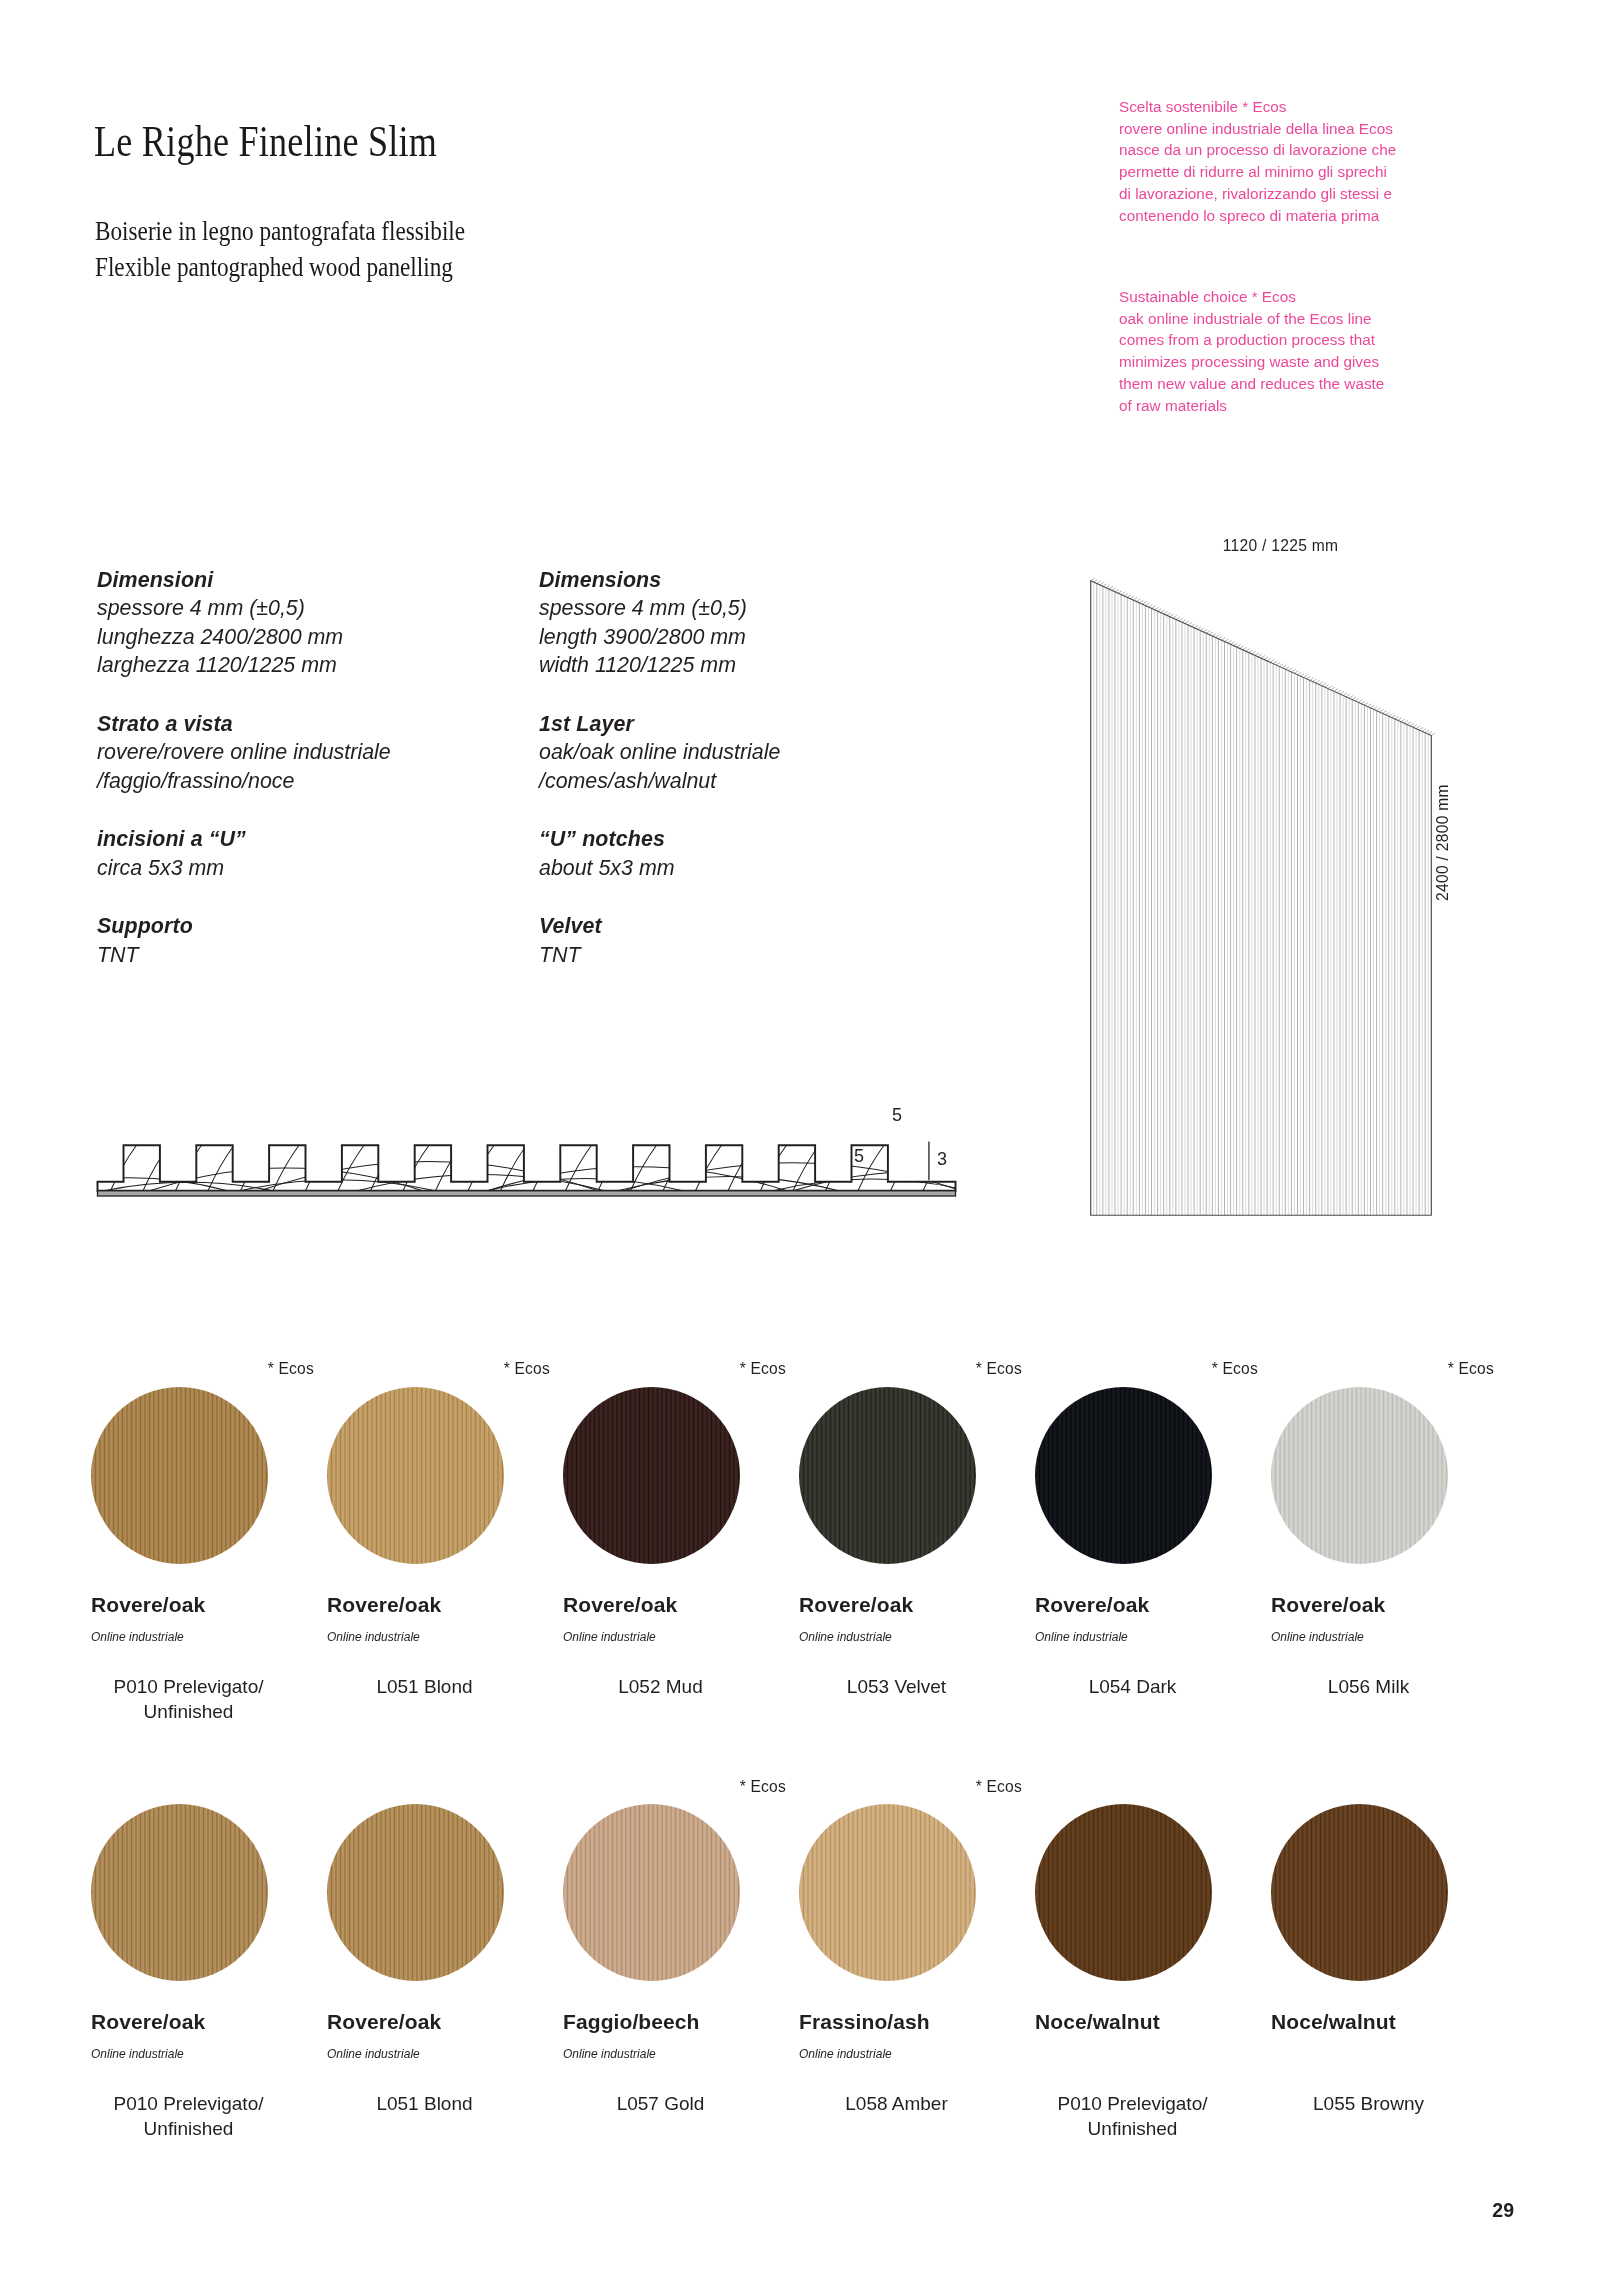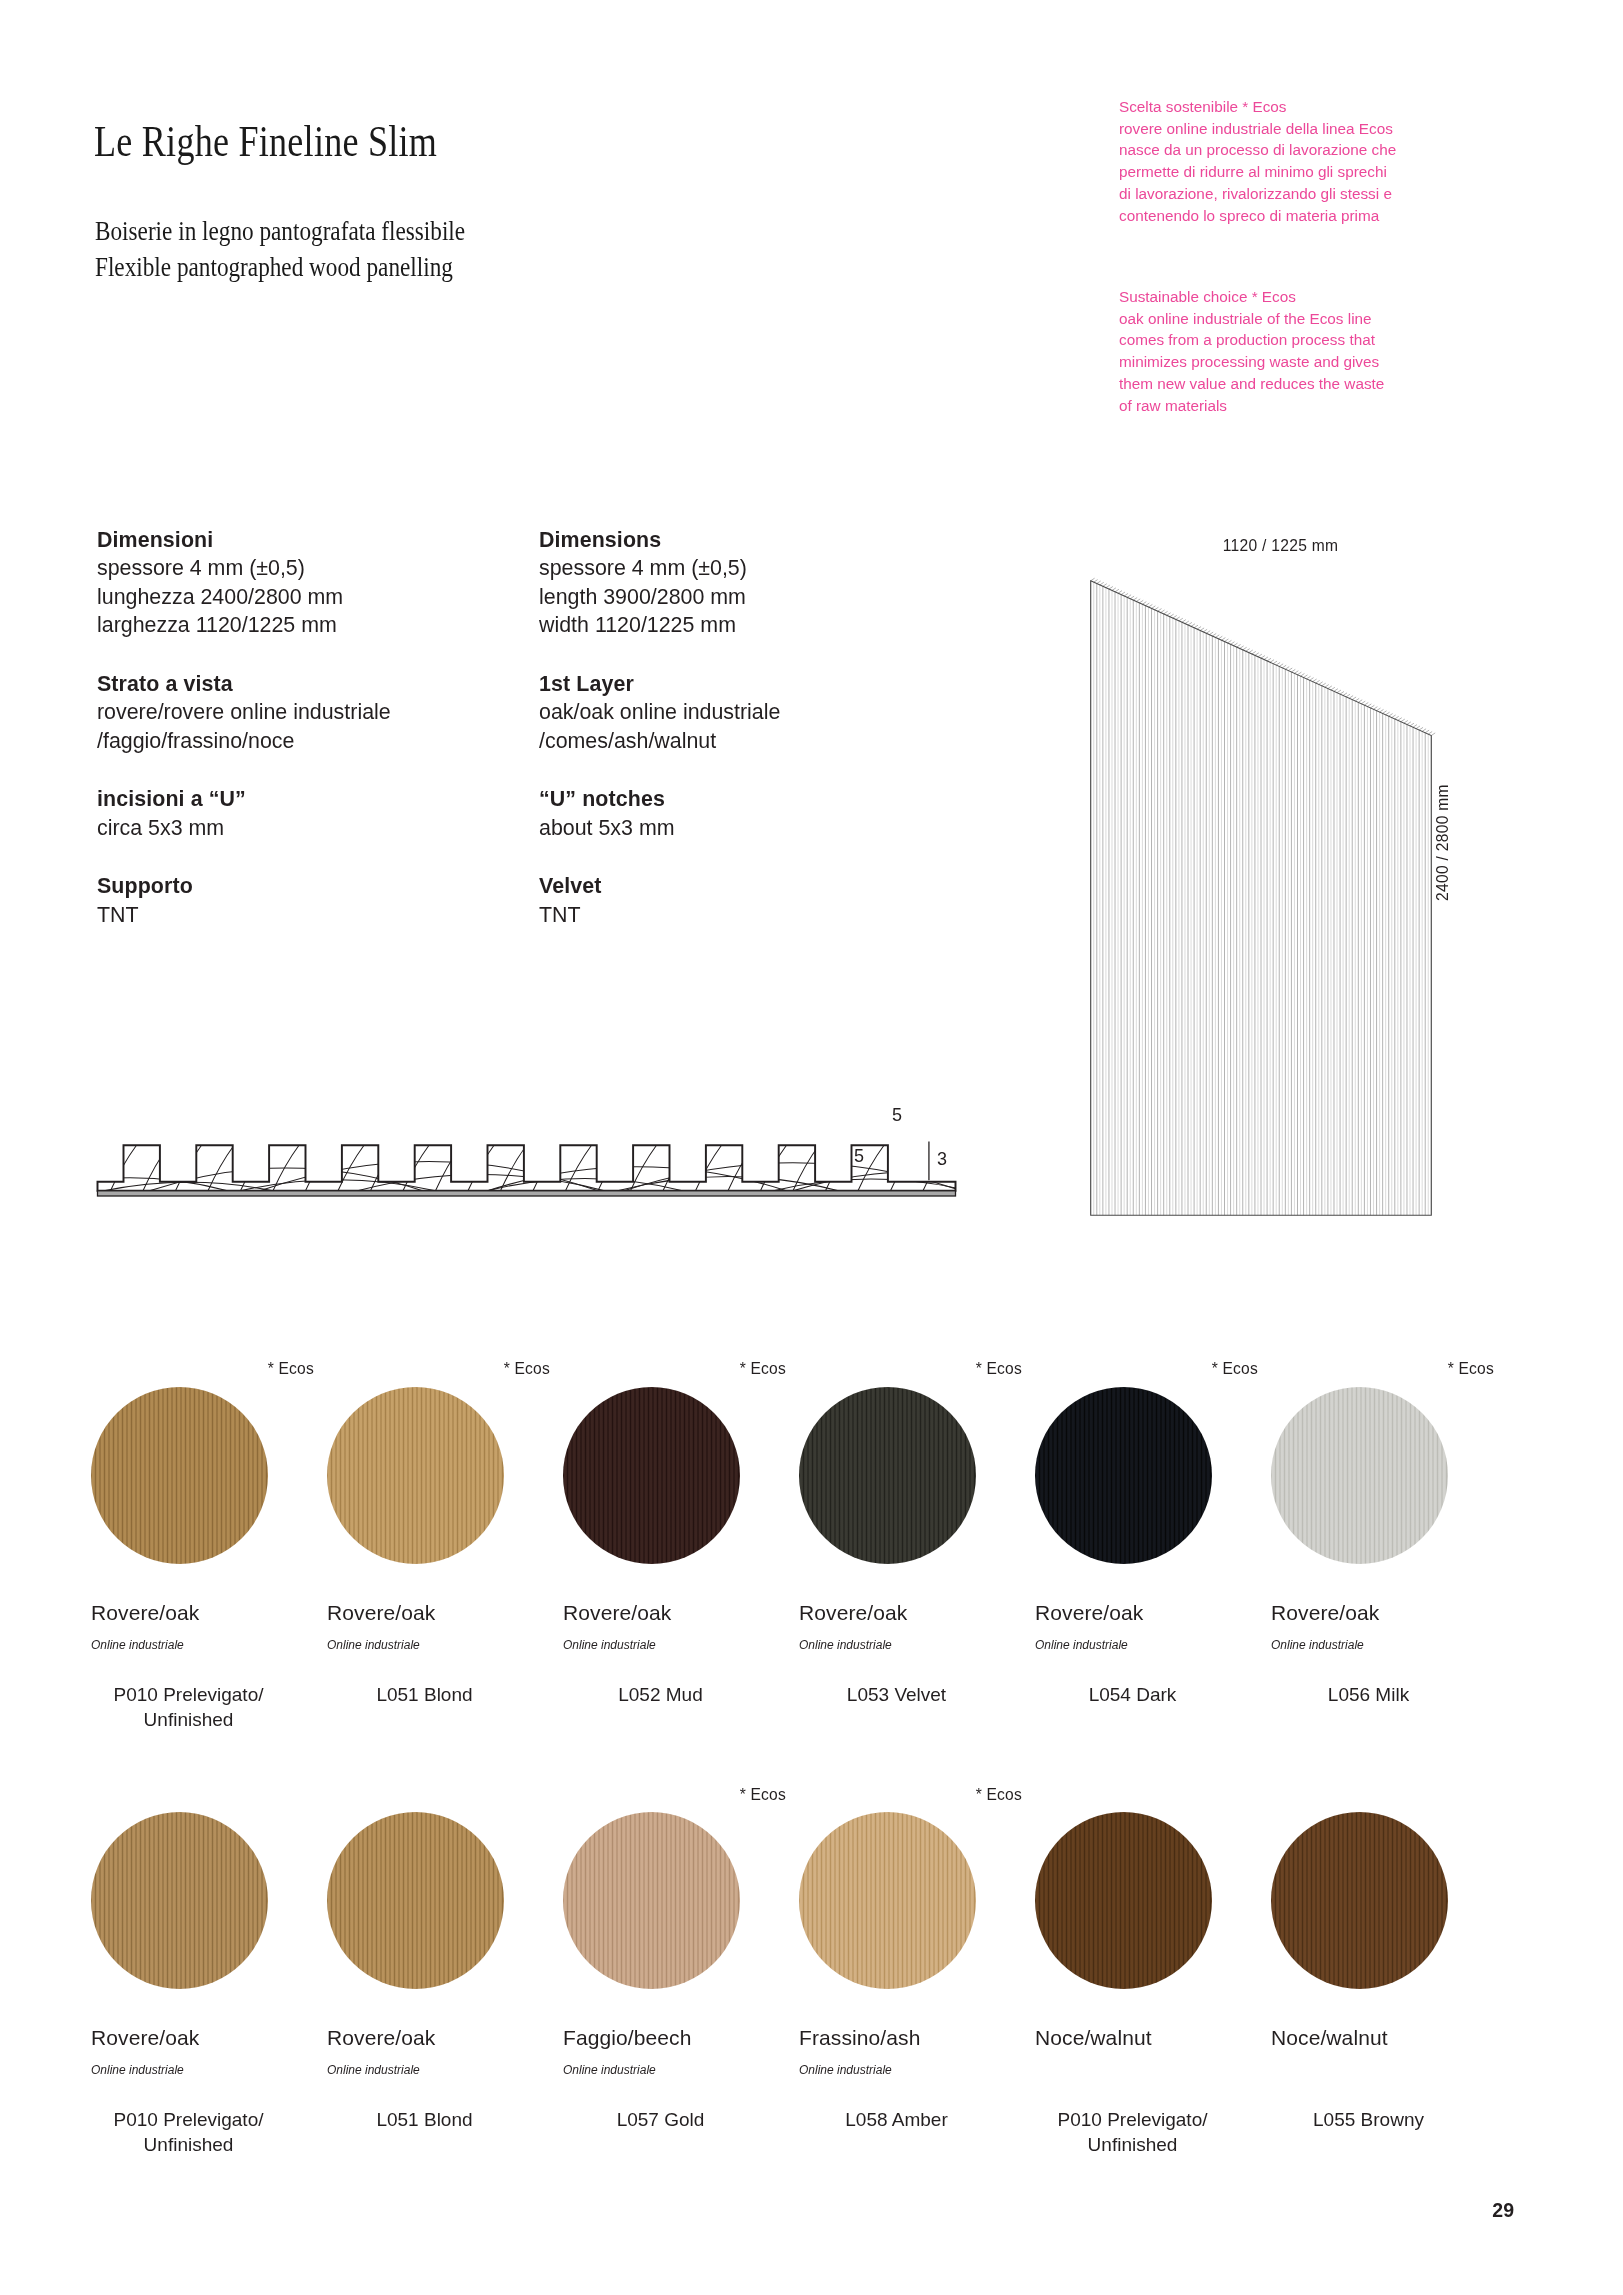--- a/index.html
+++ b/index.html
@@ -48,21 +48,21 @@
     left: 1119px;
     width: 377px;
     font-size: 15.3px;
     line-height: 1.42;
     color: #ec4899;
   }
   .eco-note.it { top: 96px; }
   .eco-note.en { top: 286px; }
 
   
-  .spec-col { position: absolute; top: 526px; }
+  .spec-col { position: absolute; top: 566px; font-style: italic; }
   .spec-col.it { left: 97px; width: 429px; }
   .spec-col.en { left: 539px; width: 403px; }
   .spec-group { margin-bottom: 30px; }
   .spec-group:last-child { margin-bottom: 0; }
   .spec-head {
     font-weight: bold;
     font-size: 21.4px;
     line-height: 1.33;
     letter-spacing: 0.1px;
   }
@@ -146,23 +146,23 @@
     height: 177px;
     border-radius: 50%;
     position: relative;
     overflow: hidden;
   }
   .swatch-disc .ribs {
     position: absolute;
     inset: 0;
   }
   .swatch-name {
-    font-weight: normal;
+    font-weight: bold;
     font-size: 21px;
-    margin-top: 37px;
+    margin-top: 29px;
     letter-spacing: 0.1px;
     white-space: nowrap;
   }
   .swatch-sub {
     font-size: 12px;
     margin-top: 13px;
     white-space: nowrap;
     min-height: 19px;
     font-style: italic;
   }

